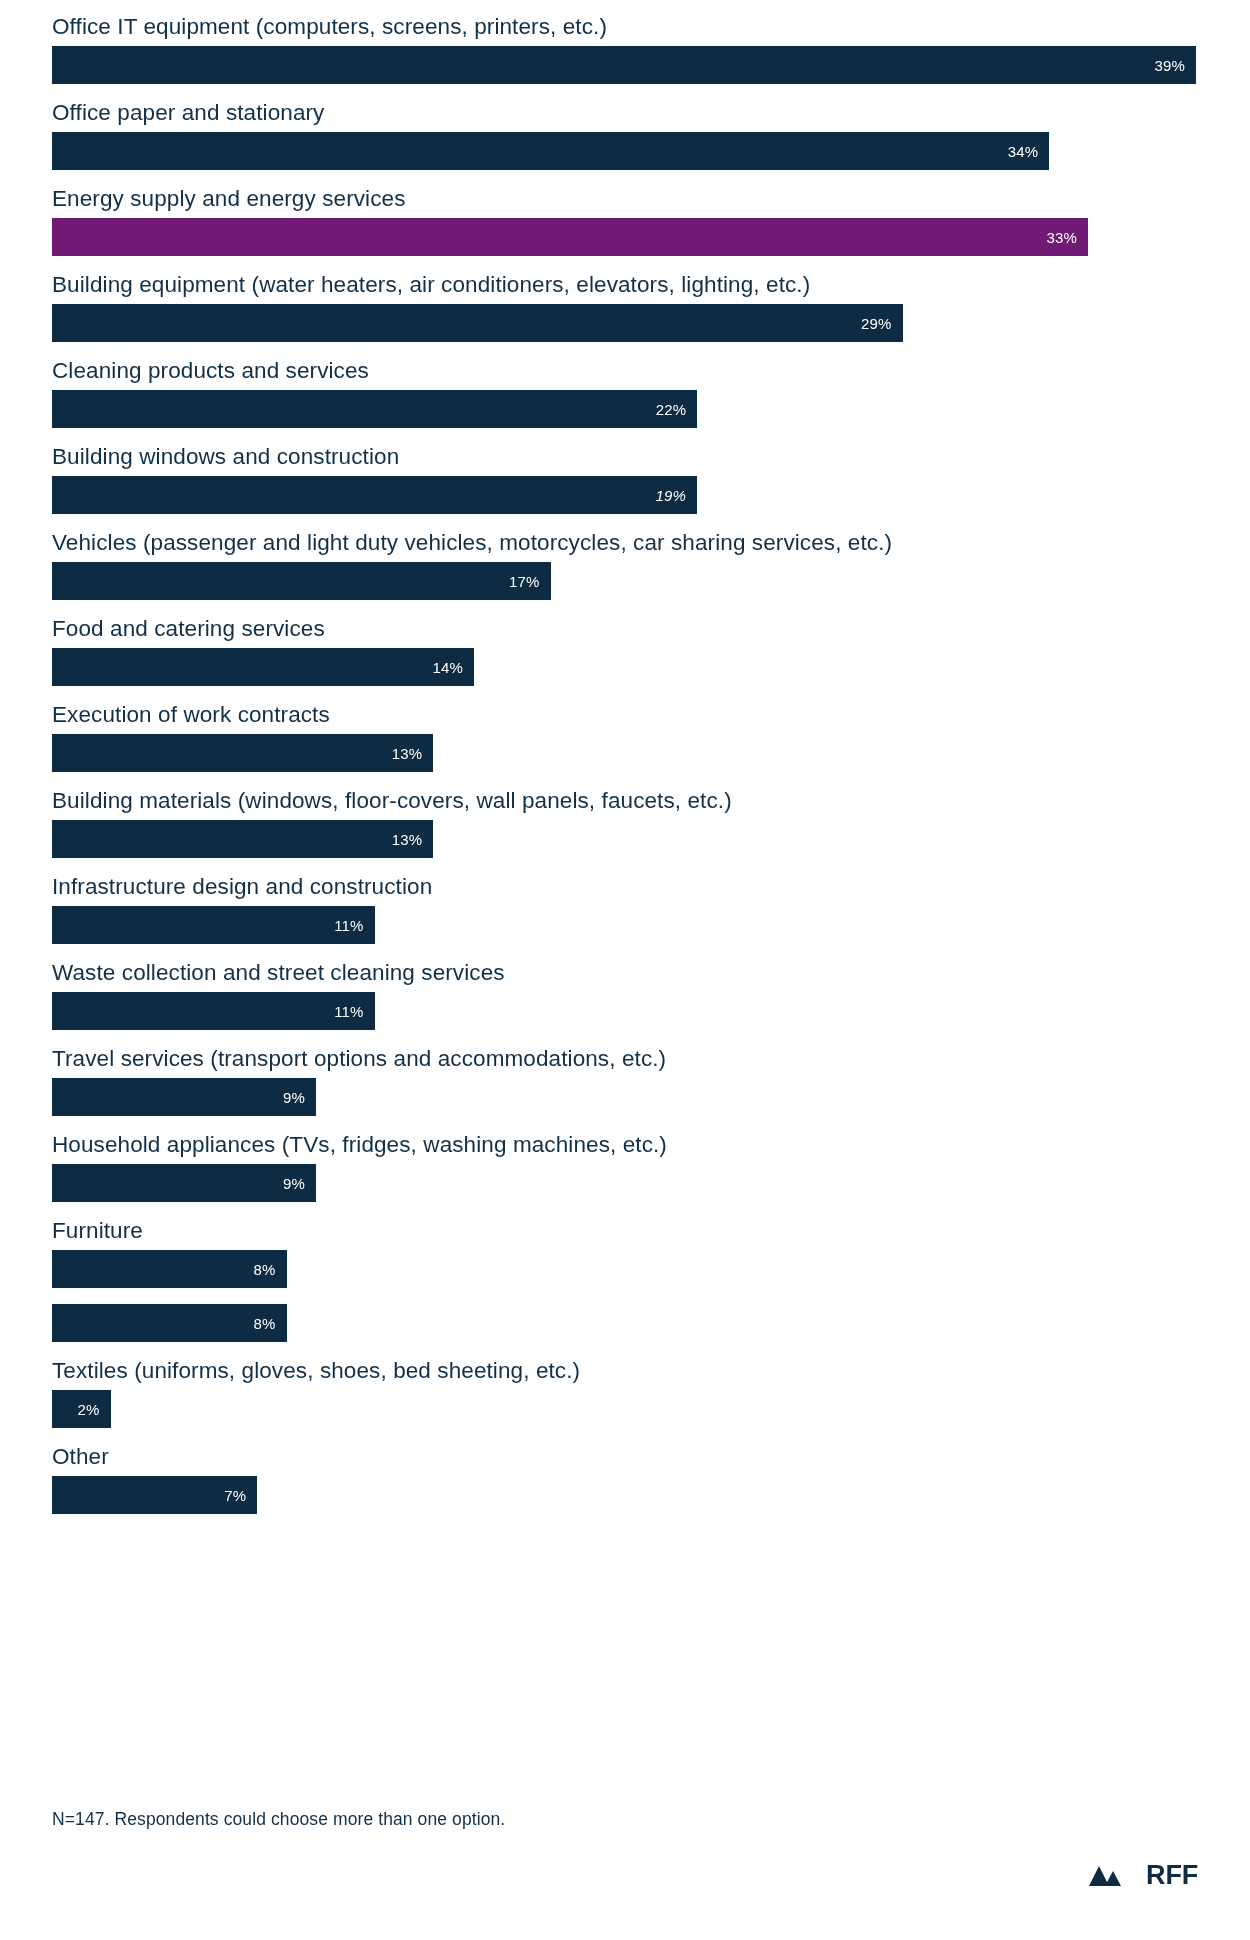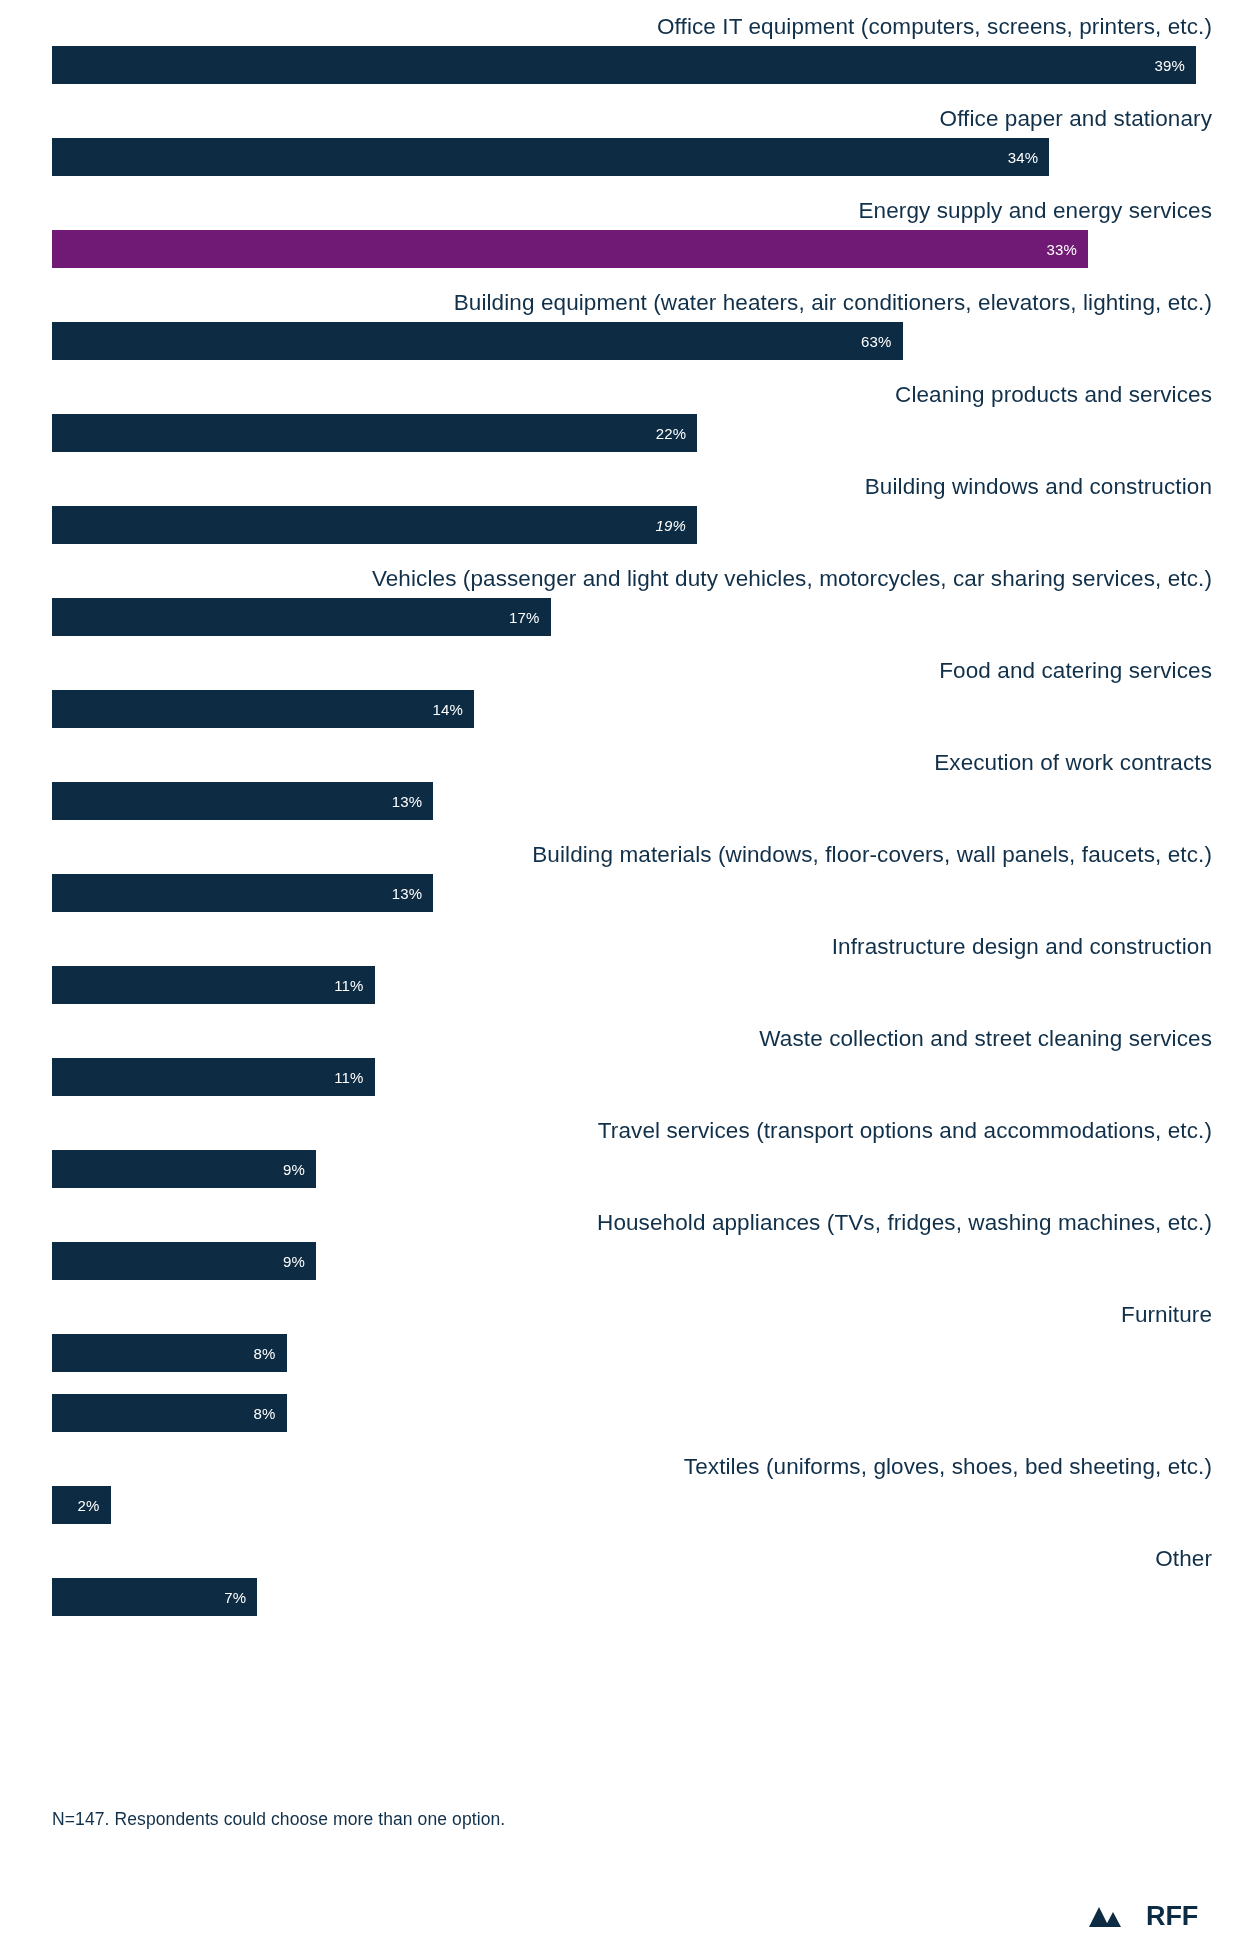--- a/index.html
+++ b/index.html
@@ -27,22 +27,21 @@
 
   .bars-area {
     position: absolute;
     left: 52px;
     top: 14px;
     width: 1160px;
   }
 
   .bar-row {
     position: relative;
-    margin-bottom: 22px;
-    text-align: right;
+    margin-bottom: 16px;
   }
 
   .bar-label {
     font-size: 22.5px;
     line-height: 26px;
     color: #11304a;
     letter-spacing: 0.1px;
     white-space: nowrap;
     padding-bottom: 6px;
   }
@@ -83,21 +82,20 @@
     letter-spacing: 0.1px;
   }
 
   .logo {
     position: absolute;
     right: 52px;
     top: 1862px;
     display: flex;
     align-items: center;
     gap: 24px;
-    margin-top: 41px;
   }
 
   .logo-mark {
     display: block;
   }
 
   .logo-text {
     font-size: 27px;
     font-weight: bold;
     color: #0d2b42;
@@ -132,21 +130,21 @@
         <div class="bar-track">
           <div class="bar-fill" style="width: 1036px; background: #701a75;">
             <span class="bar-value" style="color: rgb(255, 255, 255);">33%</span>
           </div>
         </div>
       </div>
       <div class="bar-row">
         <div class="bar-label">Building equipment (water heaters, air conditioners, elevators, lighting, etc.)</div>
         <div class="bar-track">
           <div class="bar-fill" style="width: 850.667px; background: rgb(13, 43, 66);">
-            <span class="bar-value" style="color: rgb(255, 255, 255);">63%</span>
+            <span class="bar-value" style="color: rgb(255, 255, 255);">29%</span>
           </div>
         </div>
       </div>
       <div class="bar-row">
         <div class="bar-label">Cleaning products and services</div>
         <div class="bar-track">
           <div class="bar-fill" style="width: 645.333px; background: rgb(13, 43, 66);">
             <span class="bar-value" style="color: rgb(255, 255, 255);">22%</span>
           </div>
         </div>

